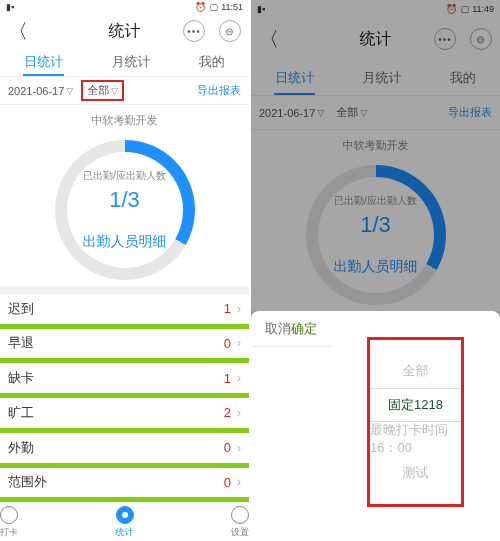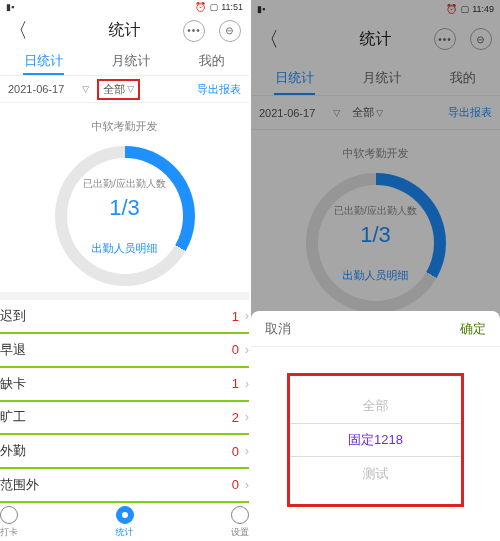--- a/index.html
+++ b/index.html
@@ -13,53 +13,53 @@
 .titlebar{height:42px;display:flex;align-items:center;justify-content:space-between;padding:0 8px;position:relative;z-index:6}
 .titlebar .title{position:absolute;left:0;right:0;text-align:center;font-size:16px;font-weight:500;color:#222}
 .back-ico{font-size:20px;color:#222;z-index:1}
 .title-actions{display:flex;gap:14px;align-items:center;z-index:1}
 .pill{width:22px;height:22px;border:1px solid #aaa;border-radius:11px;display:flex;align-items:center;justify-content:center;font-size:10px;color:#666;letter-spacing:1px}
 .tabs{height:36px;display:flex;align-items:center;justify-content:space-around;font-size:13px;color:#666;border-bottom:1px solid #eee;position:relative;z-index:6}
 .tab{padding:0 6px;height:100%;display:flex;align-items:center;position:relative}
 .tab.active{color:#1e90ff}
 .tab.active::after{content:"";position:absolute;bottom:0;left:10%;right:10%;height:2px;background:#1e90ff}
 .filterbar{height:34px;display:flex;align-items:center;padding:0 8px;font-size:11px;color:#555;border-bottom:1px solid #eee;position:relative;z-index:6}
-.date-sel{display:flex;align-items:center;gap:18px}
+.date-sel{display:flex;align-items:center;gap:2px}
 .date-sel .chev{font-size:9px;color:#888}
 .type-sel{display:flex;align-items:center;gap:2px;margin-left:8px;padding:1px 4px}
 .type-sel.marked{border:2px solid #d22}
 .type-sel .chev{font-size:9px;color:#888}
 .export{margin-left:auto;color:#1e90ff}
-.org{text-align:center;font-size:11px;color:#888;margin-top:16px}
+.org{text-align:center;font-size:11px;color:#888;margin-top:8px}
 .ringwrap{display:flex;justify-content:center;margin:12px 0 6px}
 .ring{width:140px;height:140px;border-radius:50%;position:relative;background:conic-gradient(#1e90ff 0deg 120deg,#e6e6e6 120deg 360deg)}
 .ring::before{content:"";position:absolute;inset:12px;background:#fff;border-radius:50%}
 .ring-inner{position:absolute;inset:0;display:flex;flex-direction:column;align-items:center;justify-content:center;gap:4px}
 .ring-label{font-size:10px;color:#888}
 .ring-value{font-size:22px;font-weight:400;color:#1e90ff}
-.ring-link{font-size:11px;color:#1e90ff;margin-top:16px}
+.ring-link{font-size:14px;color:#1e90ff;margin-top:16px}
 .spacer{height:10px;background:#f2f2f2}
-.list-row{height:42px;display:flex;align-items:center;padding:0 0;border-bottom:2px solid #84cc16;font-size:13px;color:#333}
+.list-row{height:42px;display:flex;align-items:center;padding:0 8px;border-bottom:5px solid #84cc16;font-size:13px;color:#333}
 .list-row .count{margin-left:auto;color:#d22;font-size:13px}
 .list-row .chev{margin-left:6px;font-size:12px;color:#bbb}
 .bottomnav{margin-top:auto;height:48px;display:flex;justify-content:space-between;align-items:center;border-top:1px solid #eee;font-size:9px;color:#888}
 .nav-item{display:flex;flex-direction:column;align-items:center;gap:2px}
 .nav-item.active{color:#1e90ff}
 .nav-ico{width:18px;height:18px;border-radius:50%;border:1.5px solid currentColor;display:flex;align-items:center;justify-content:center}
 .nav-ico.solid{background:#1e90ff;border-color:#1e90ff}
 .nav-ico .inner-dot{width:6px;height:6px;background:#fff;border-radius:50%}
 .phone.right .statusbar,.phone.right .titlebar,.phone.right .tabs,.phone.right .filterbar,.phone.right .org,.phone.right .ringwrap,.phone.right .spacer,.phone.right .list-row{z-index:1}
 
-.sheet{position:absolute;left:0;right:0;bottom:0;height:230px;background:#fff;z-index:10;display:flex;flex-direction:column;border-top-left-radius:8px;border-top-right-radius:8px}
+.sheet{position:absolute;left:0;right:0;bottom:0;height:230px;background:#fff;z-index:10;display:flex;flex-direction:row;border-top-left-radius:8px;border-top-right-radius:8px}
 .sheet-bar{height:36px;display:flex;align-items:center;justify-content:space-between;padding:0 14px;font-size:13px;border-bottom:1px solid #eee}
 .sheet-bar .cancel{color:#666}
 .sheet-bar .confirm{color:#4d7c0f}
 .picker{flex:1;display:flex;flex-direction:column;align-items:center;justify-content:center;gap:0;border:3px solid #d22;margin:26px 36px 34px;position:relative;background:#fff}
 .picker-row{height:34px;width:100%;display:flex;align-items:center;justify-content:center;font-size:13px;color:#bbb}
-.picker-row.selected{color:#6d28d9;font-weight:500;border-top:1px solid #ddd;border-bottom:1px solid #ddd}
+.picker-row.selected{color:#14532d;font-weight:500;border-top:1px solid #ddd;border-bottom:1px solid #ddd}
 </style>
 </head>
 <body>
 
 <div class="phone left">
   <div class="statusbar">
     <span>▮▪</span>
     <div class="sb-right">
       <span class="sb-ico">⏰</span>
       <span class="sb-ico">▢</span>
@@ -217,16 +217,17 @@
     </div>
 
   <div class="sheet">
     <div class="sheet-bar">
       <span class="cancel">取消</span>
       <span class="confirm">确定</span>
     </div>
     <div class="picker">
       <div class="picker-row">全部</div>
       <div class="picker-row selected">固定1218</div>
+      <div class="picker-row">最晚打卡时间16：00</div>
       <div class="picker-row">测试</div>
     </div>
   </div>
 </div>
 
 </body></html>

